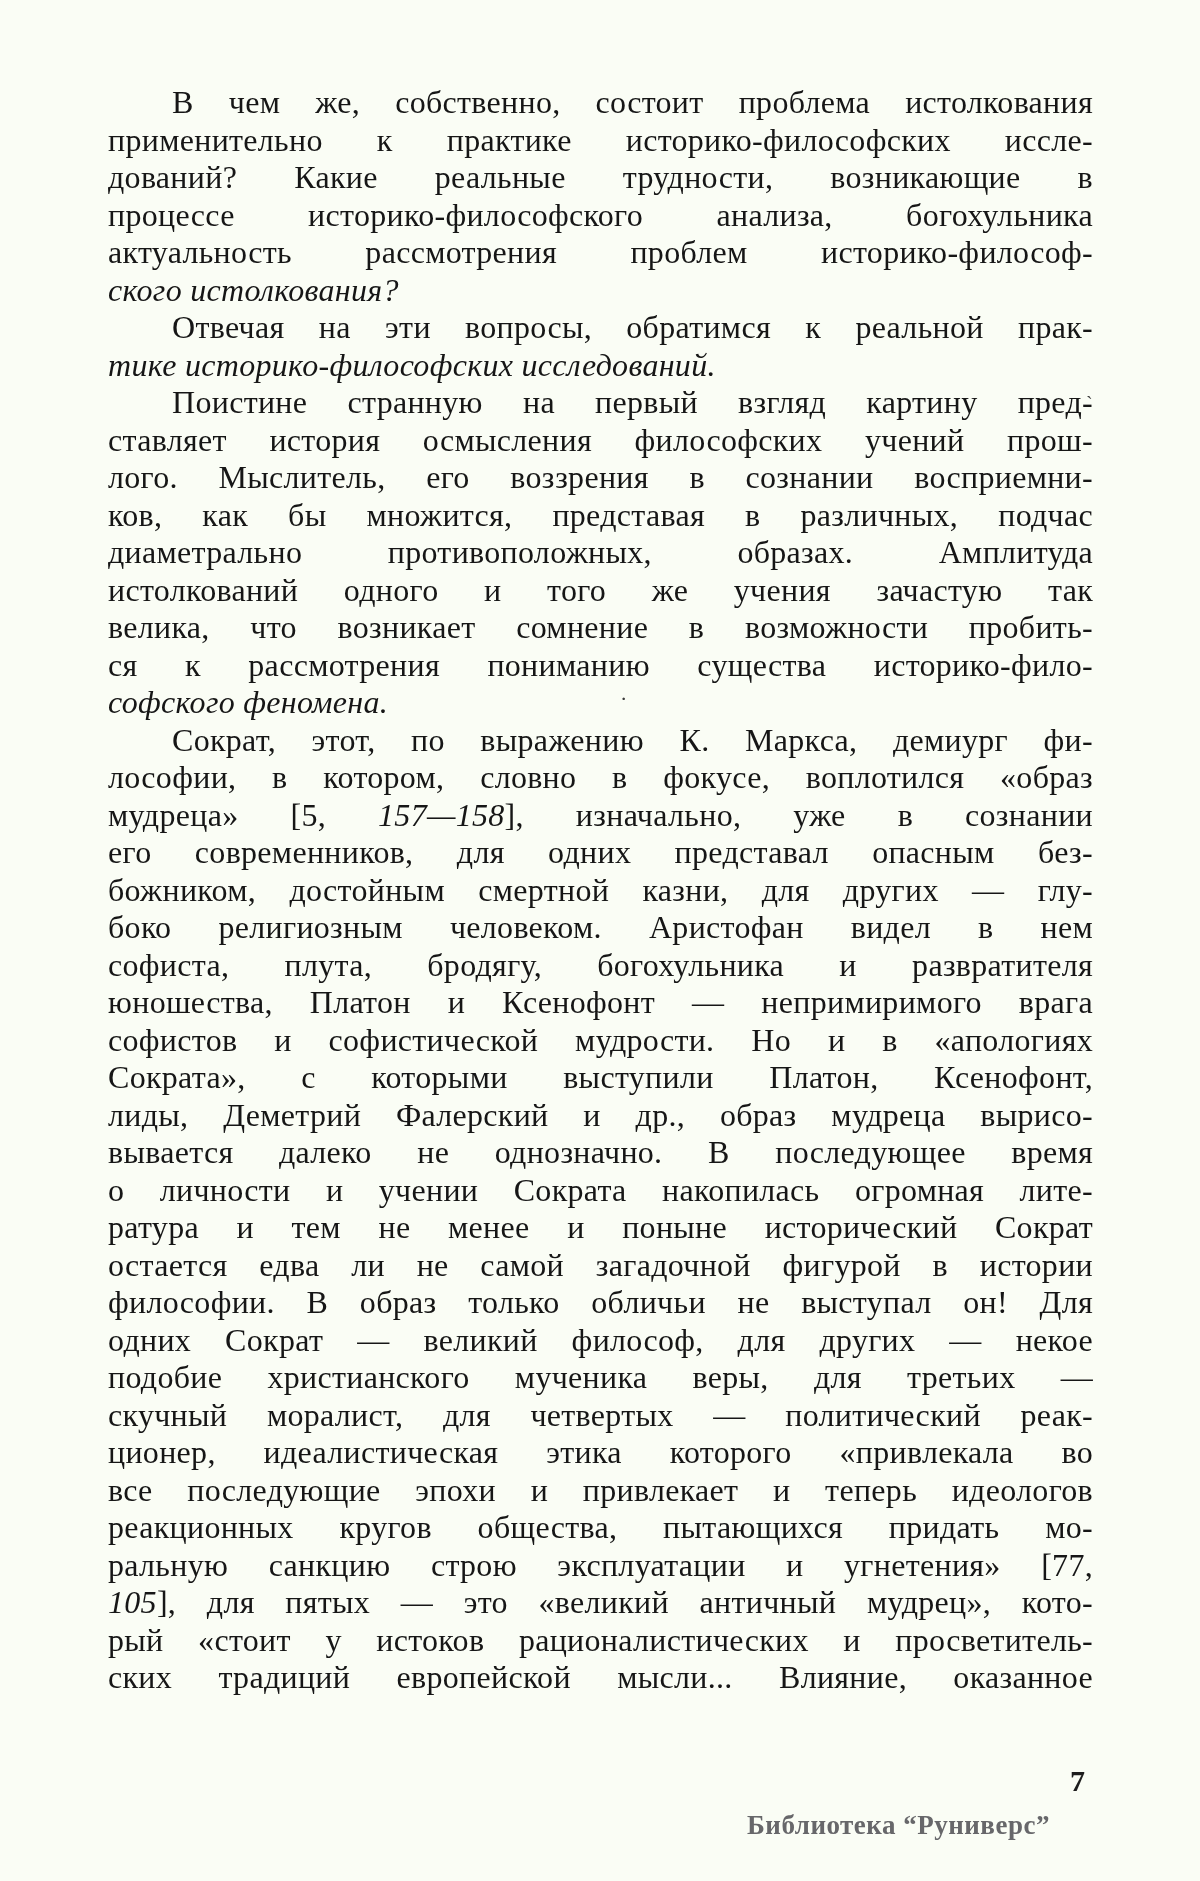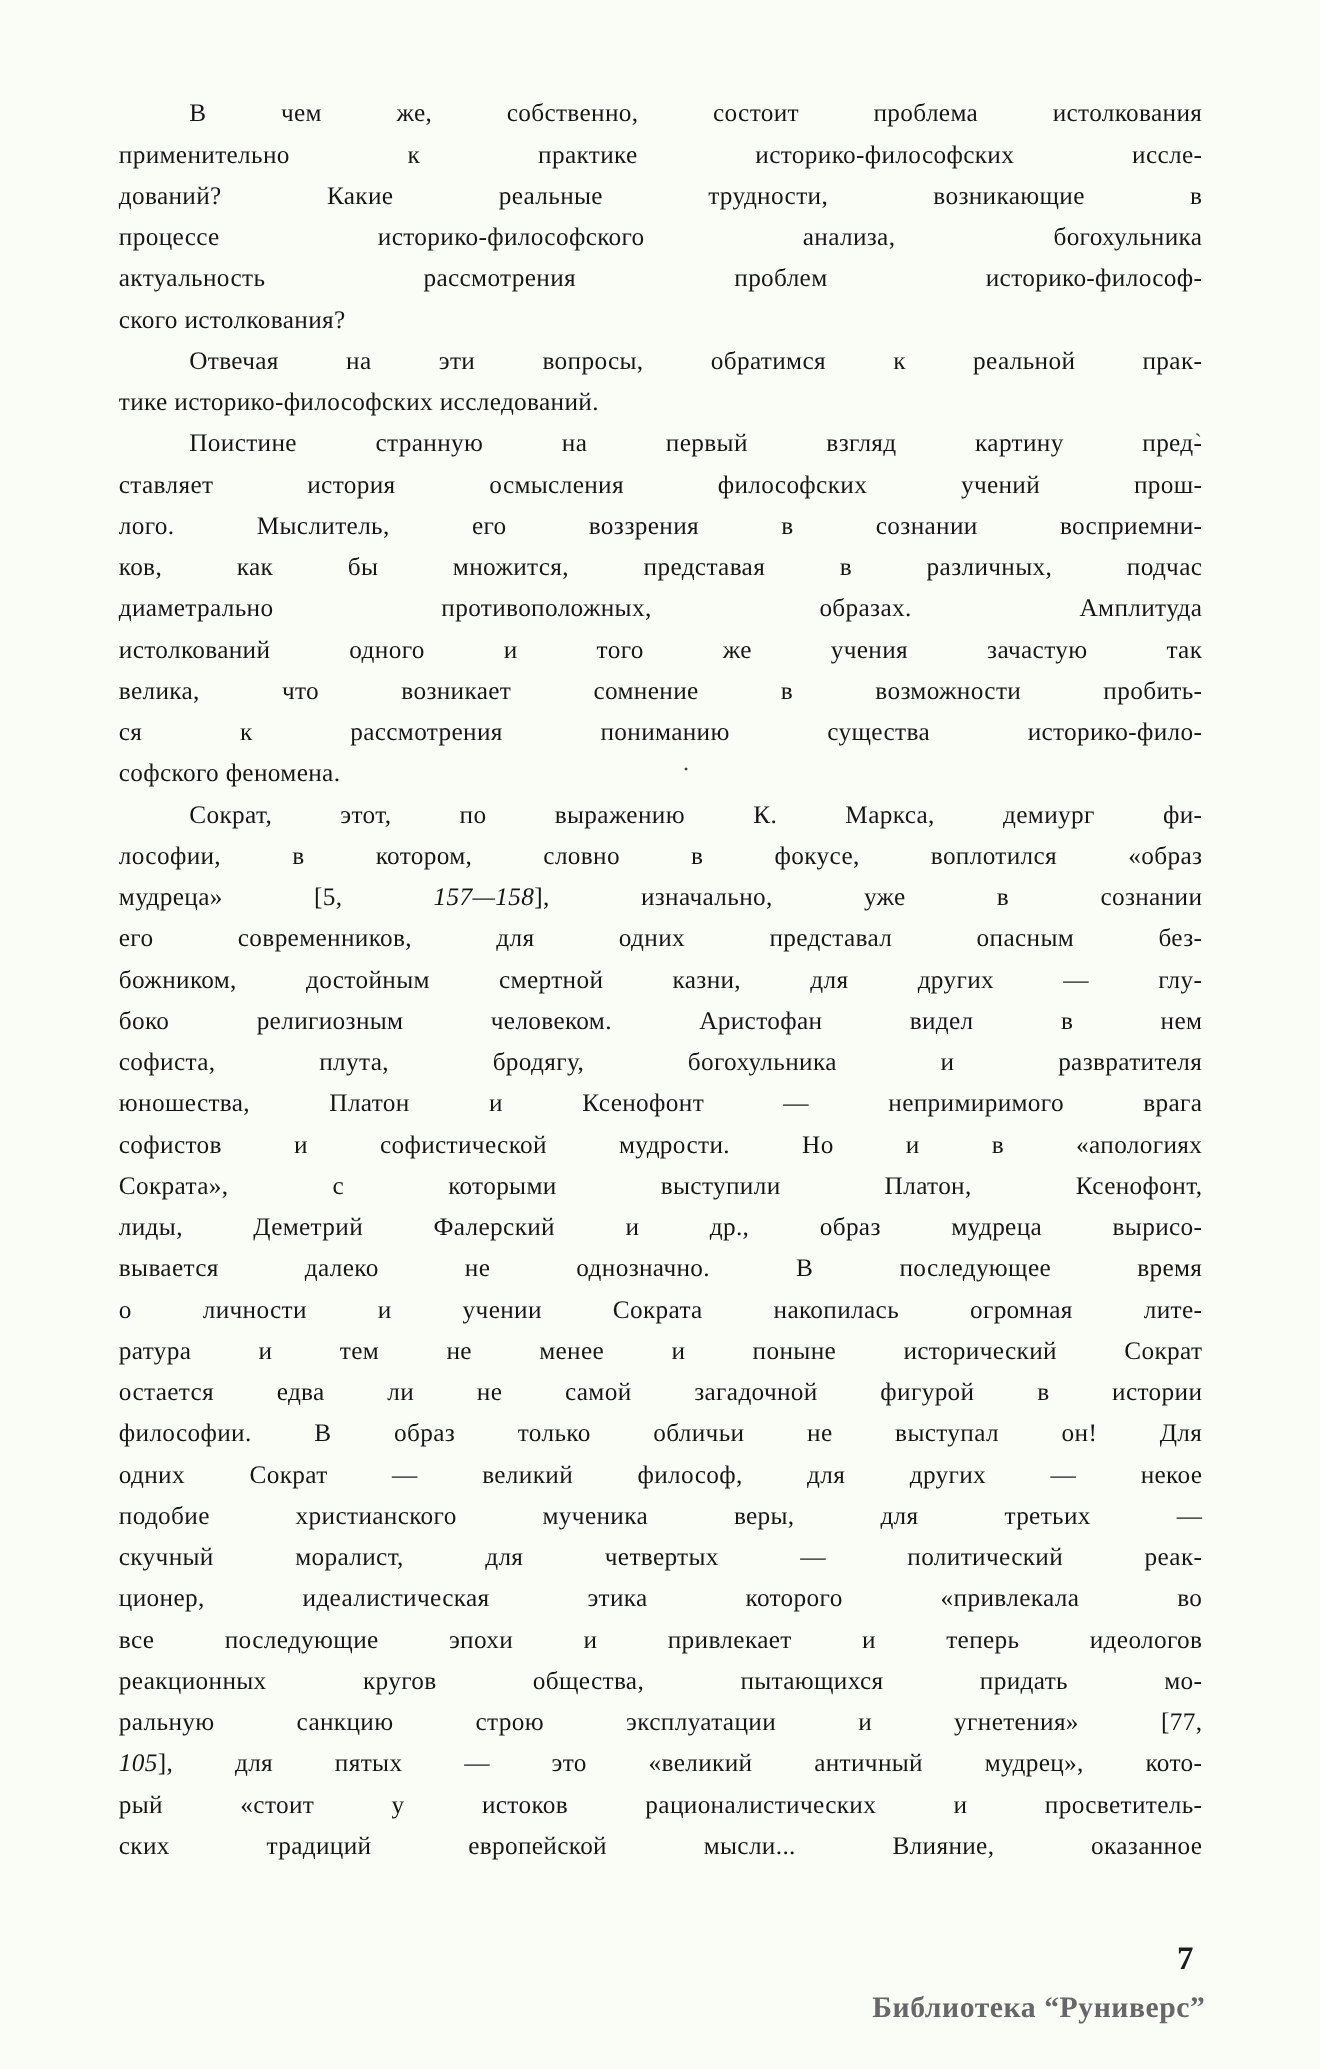--- a/index.html
+++ b/index.html
@@ -15,47 +15,48 @@
     font-family: "Liberation Serif", "DejaVu Serif", serif;
     color: #161616;
   }
   .text-block {
     position: absolute;
     left: 108px;
     top: 84px;
     width: 985px;
   }
   .line {
-    font-size: 23px;
+    font-size: 32px;
     line-height: 37.5px;
     text-align: justify;
     text-align-last: justify;
     white-space: normal;
     letter-spacing: 0.3px;
     color: #161616;
   }
   .line.indent {
     padding-left: 64px;
   }
   .line.last {
     text-align-last: left;
+    font-style: italic;
   }
   .line i {
   }
   .page-number {
     position: absolute;
     left: 1070px;
     top: 1764px;
     font-size: 30px;
     font-weight: bold;
     color: #1d1d1d;
   }
   .footer-brand {
     position: absolute;
-    left: 793px;
+    left: 747px;
     top: 1810px;
     font-size: 27px;
     font-weight: bold;
     color: #67676a;
     letter-spacing: 0.5px;
   }
   .artifact {
     position: absolute;
     color: #3c3c3c;
     font-size: 18px;

